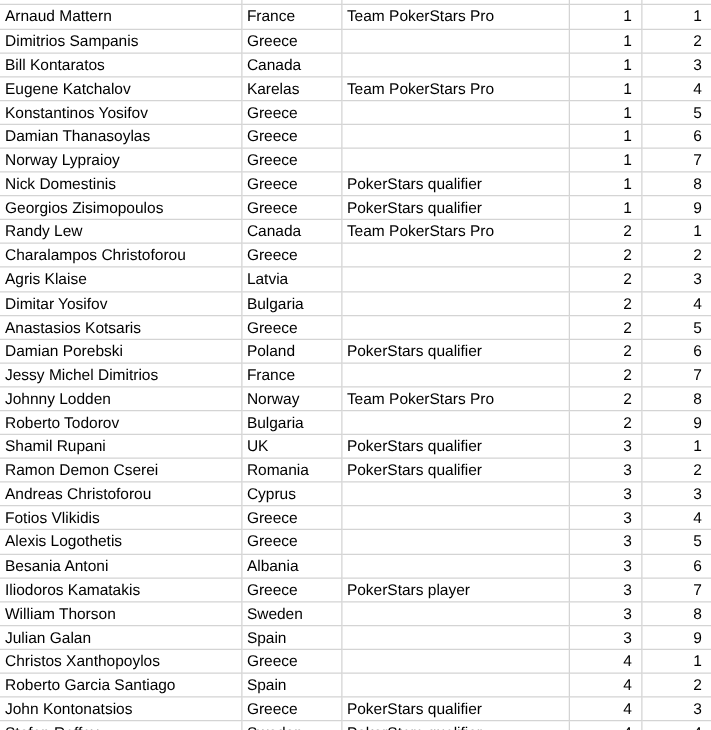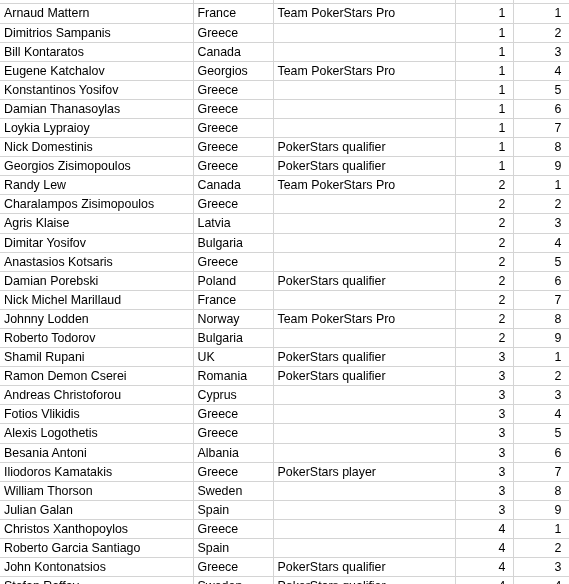--- a/index.html
+++ b/index.html
@@ -80,41 +80,41 @@
         </tr>
         <tr>
           <td class="c-name">Bill Kontaratos</td>
           <td class="c-country">Canada</td>
           <td class="c-note"></td>
           <td class="c-day">1</td>
           <td class="c-table">3</td>
         </tr>
         <tr>
           <td class="c-name">Eugene Katchalov</td>
-          <td class="c-country">Georgios</td>
+          <td class="c-country">Karelas</td>
           <td class="c-note">Team PokerStars Pro</td>
           <td class="c-day">1</td>
           <td class="c-table">4</td>
         </tr>
         <tr>
           <td class="c-name">Konstantinos Yosifov</td>
           <td class="c-country">Greece</td>
           <td class="c-note"></td>
           <td class="c-day">1</td>
           <td class="c-table">5</td>
         </tr>
         <tr>
           <td class="c-name">Damian Thanasoylas</td>
           <td class="c-country">Greece</td>
           <td class="c-note"></td>
           <td class="c-day">1</td>
           <td class="c-table">6</td>
         </tr>
         <tr>
-          <td class="c-name">Loykia Lypraioy</td>
+          <td class="c-name">Norway Lypraioy</td>
           <td class="c-country">Greece</td>
           <td class="c-note"></td>
           <td class="c-day">1</td>
           <td class="c-table">7</td>
         </tr>
         <tr>
           <td class="c-name">Nick Domestinis</td>
           <td class="c-country">Greece</td>
           <td class="c-note">PokerStars qualifier</td>
           <td class="c-day">1</td>
@@ -128,21 +128,21 @@
           <td class="c-table">9</td>
         </tr>
         <tr>
           <td class="c-name">Randy Lew</td>
           <td class="c-country">Canada</td>
           <td class="c-note">Team PokerStars Pro</td>
           <td class="c-day">2</td>
           <td class="c-table">1</td>
         </tr>
         <tr>
-          <td class="c-name">Charalampos Zisimopoulos</td>
+          <td class="c-name">Charalampos Christoforou</td>
           <td class="c-country">Greece</td>
           <td class="c-note"></td>
           <td class="c-day">2</td>
           <td class="c-table">2</td>
         </tr>
         <tr>
           <td class="c-name">Agris Klaise</td>
           <td class="c-country">Latvia</td>
           <td class="c-note"></td>
           <td class="c-day">2</td>
@@ -163,21 +163,21 @@
           <td class="c-table">5</td>
         </tr>
         <tr>
           <td class="c-name">Damian Porebski</td>
           <td class="c-country">Poland</td>
           <td class="c-note">PokerStars qualifier</td>
           <td class="c-day">2</td>
           <td class="c-table">6</td>
         </tr>
         <tr>
-          <td class="c-name">Nick Michel Marillaud</td>
+          <td class="c-name">Jessy Michel Dimitrios</td>
           <td class="c-country">France</td>
           <td class="c-note"></td>
           <td class="c-day">2</td>
           <td class="c-table">7</td>
         </tr>
         <tr>
           <td class="c-name">Johnny Lodden</td>
           <td class="c-country">Norway</td>
           <td class="c-note">Team PokerStars Pro</td>
           <td class="c-day">2</td>

